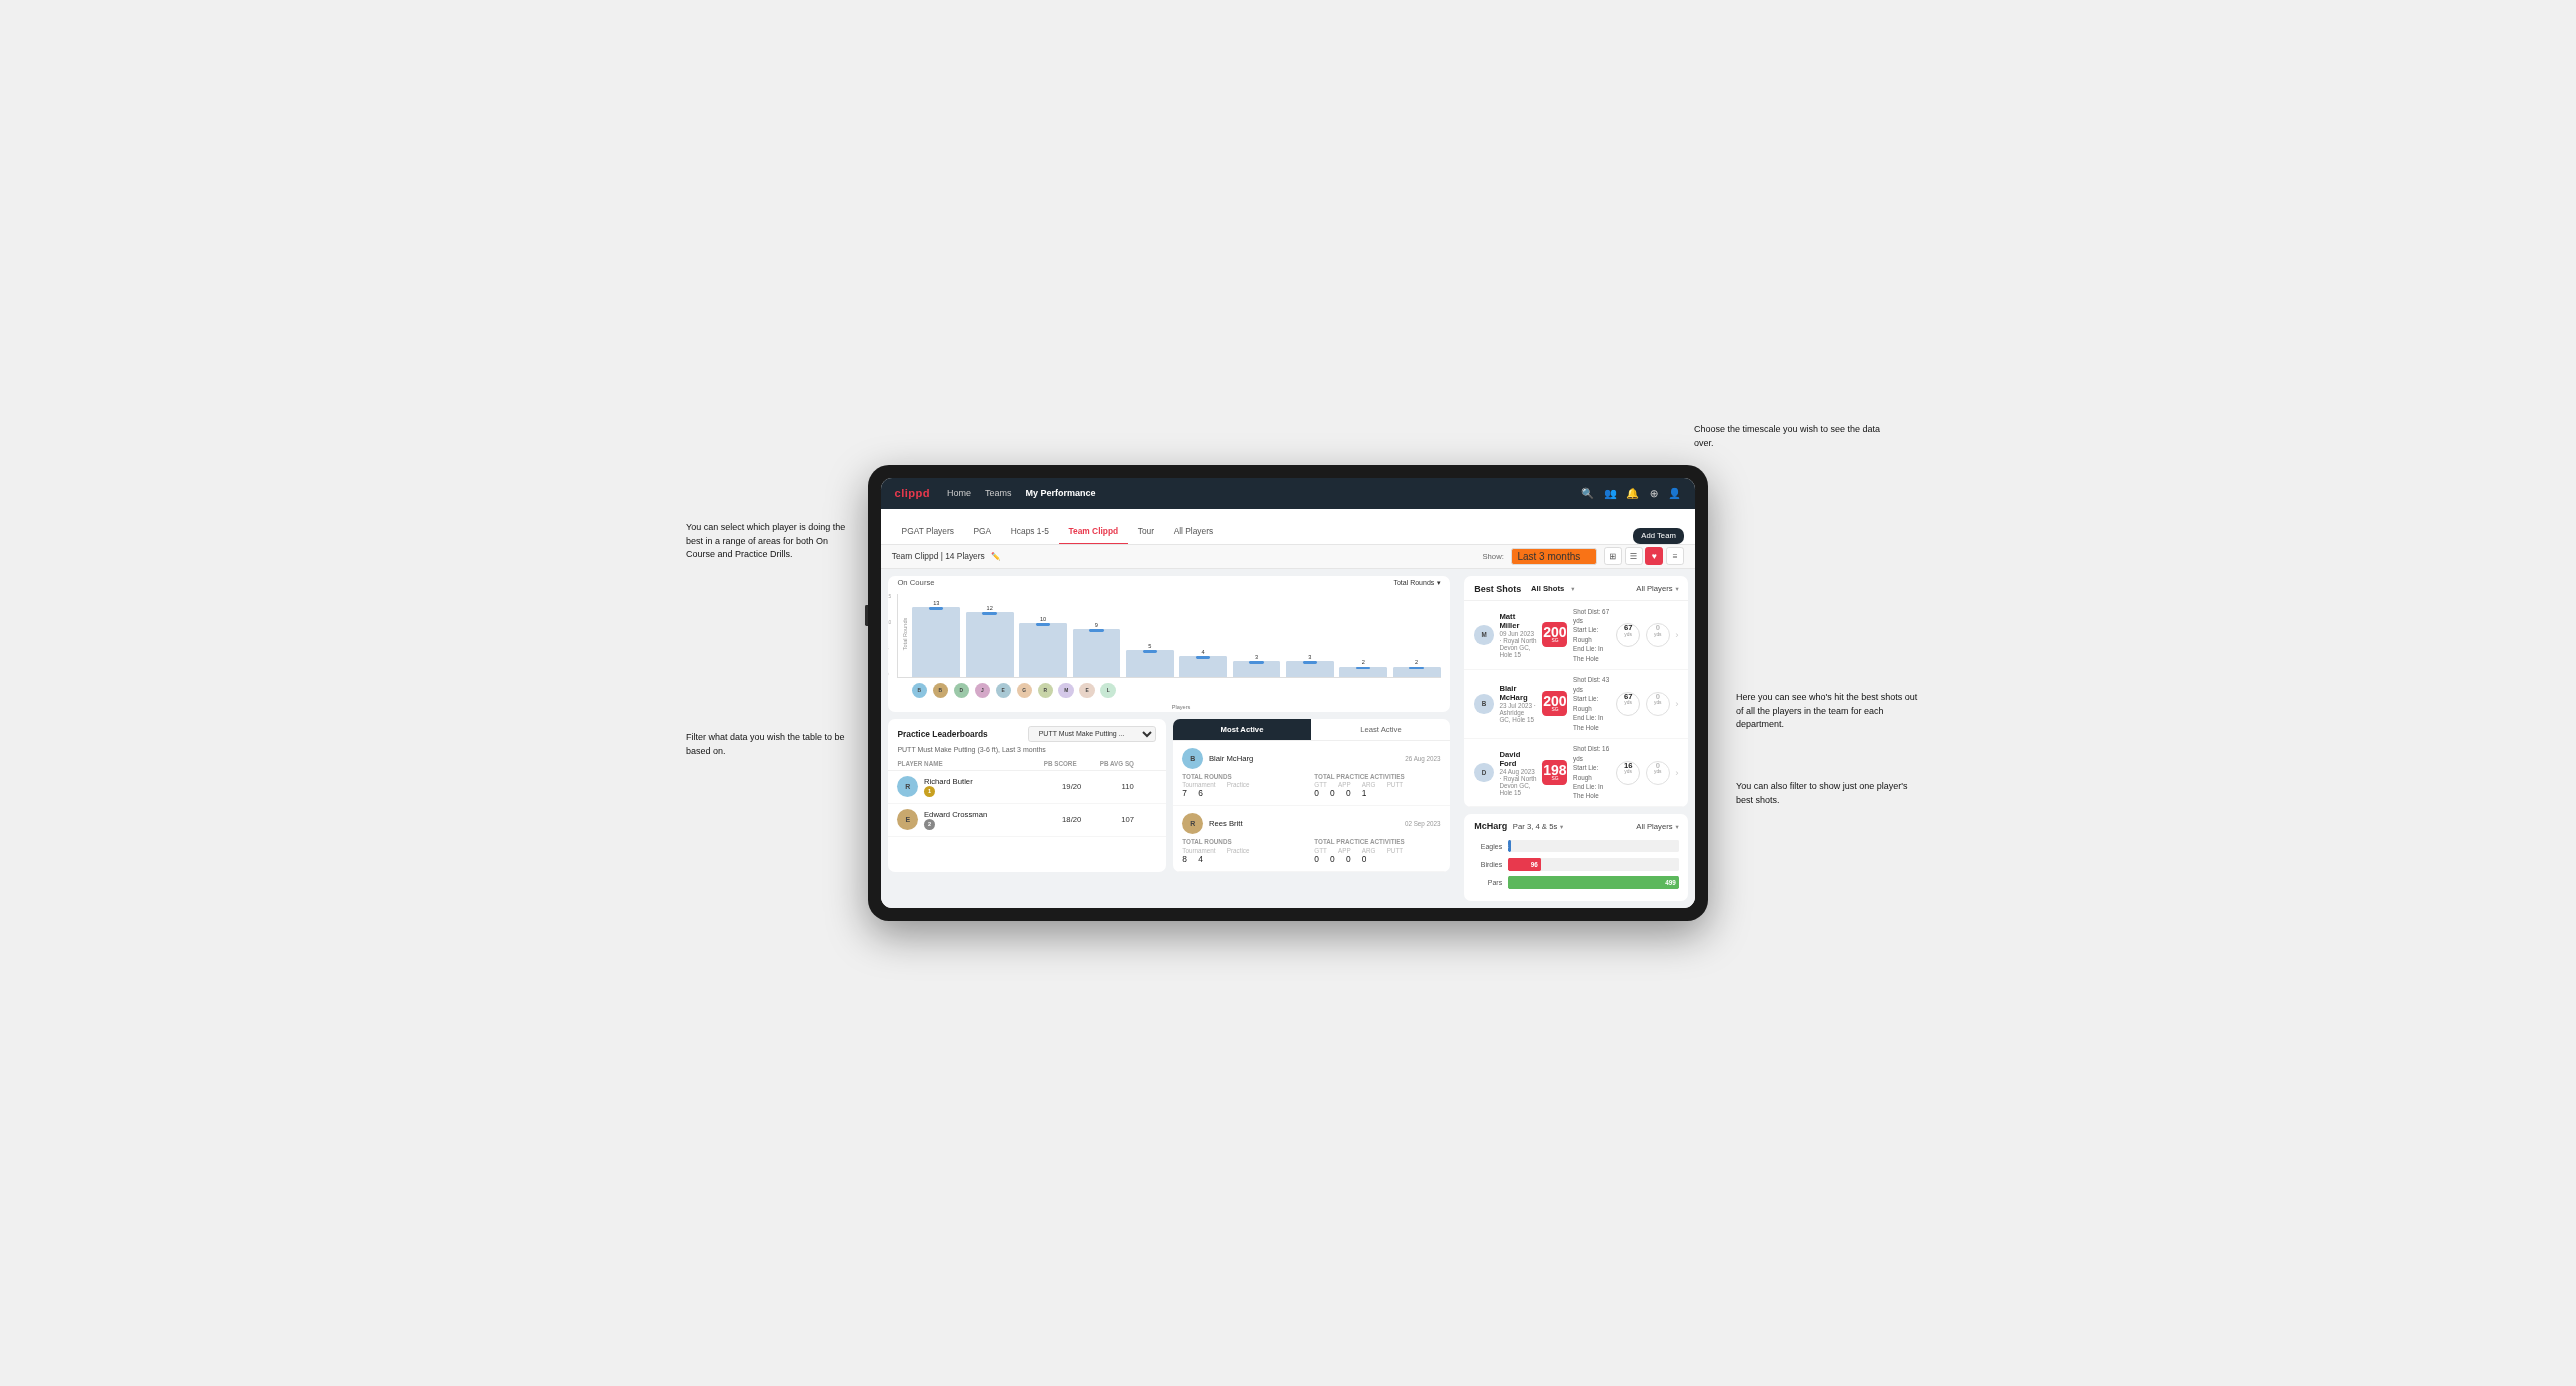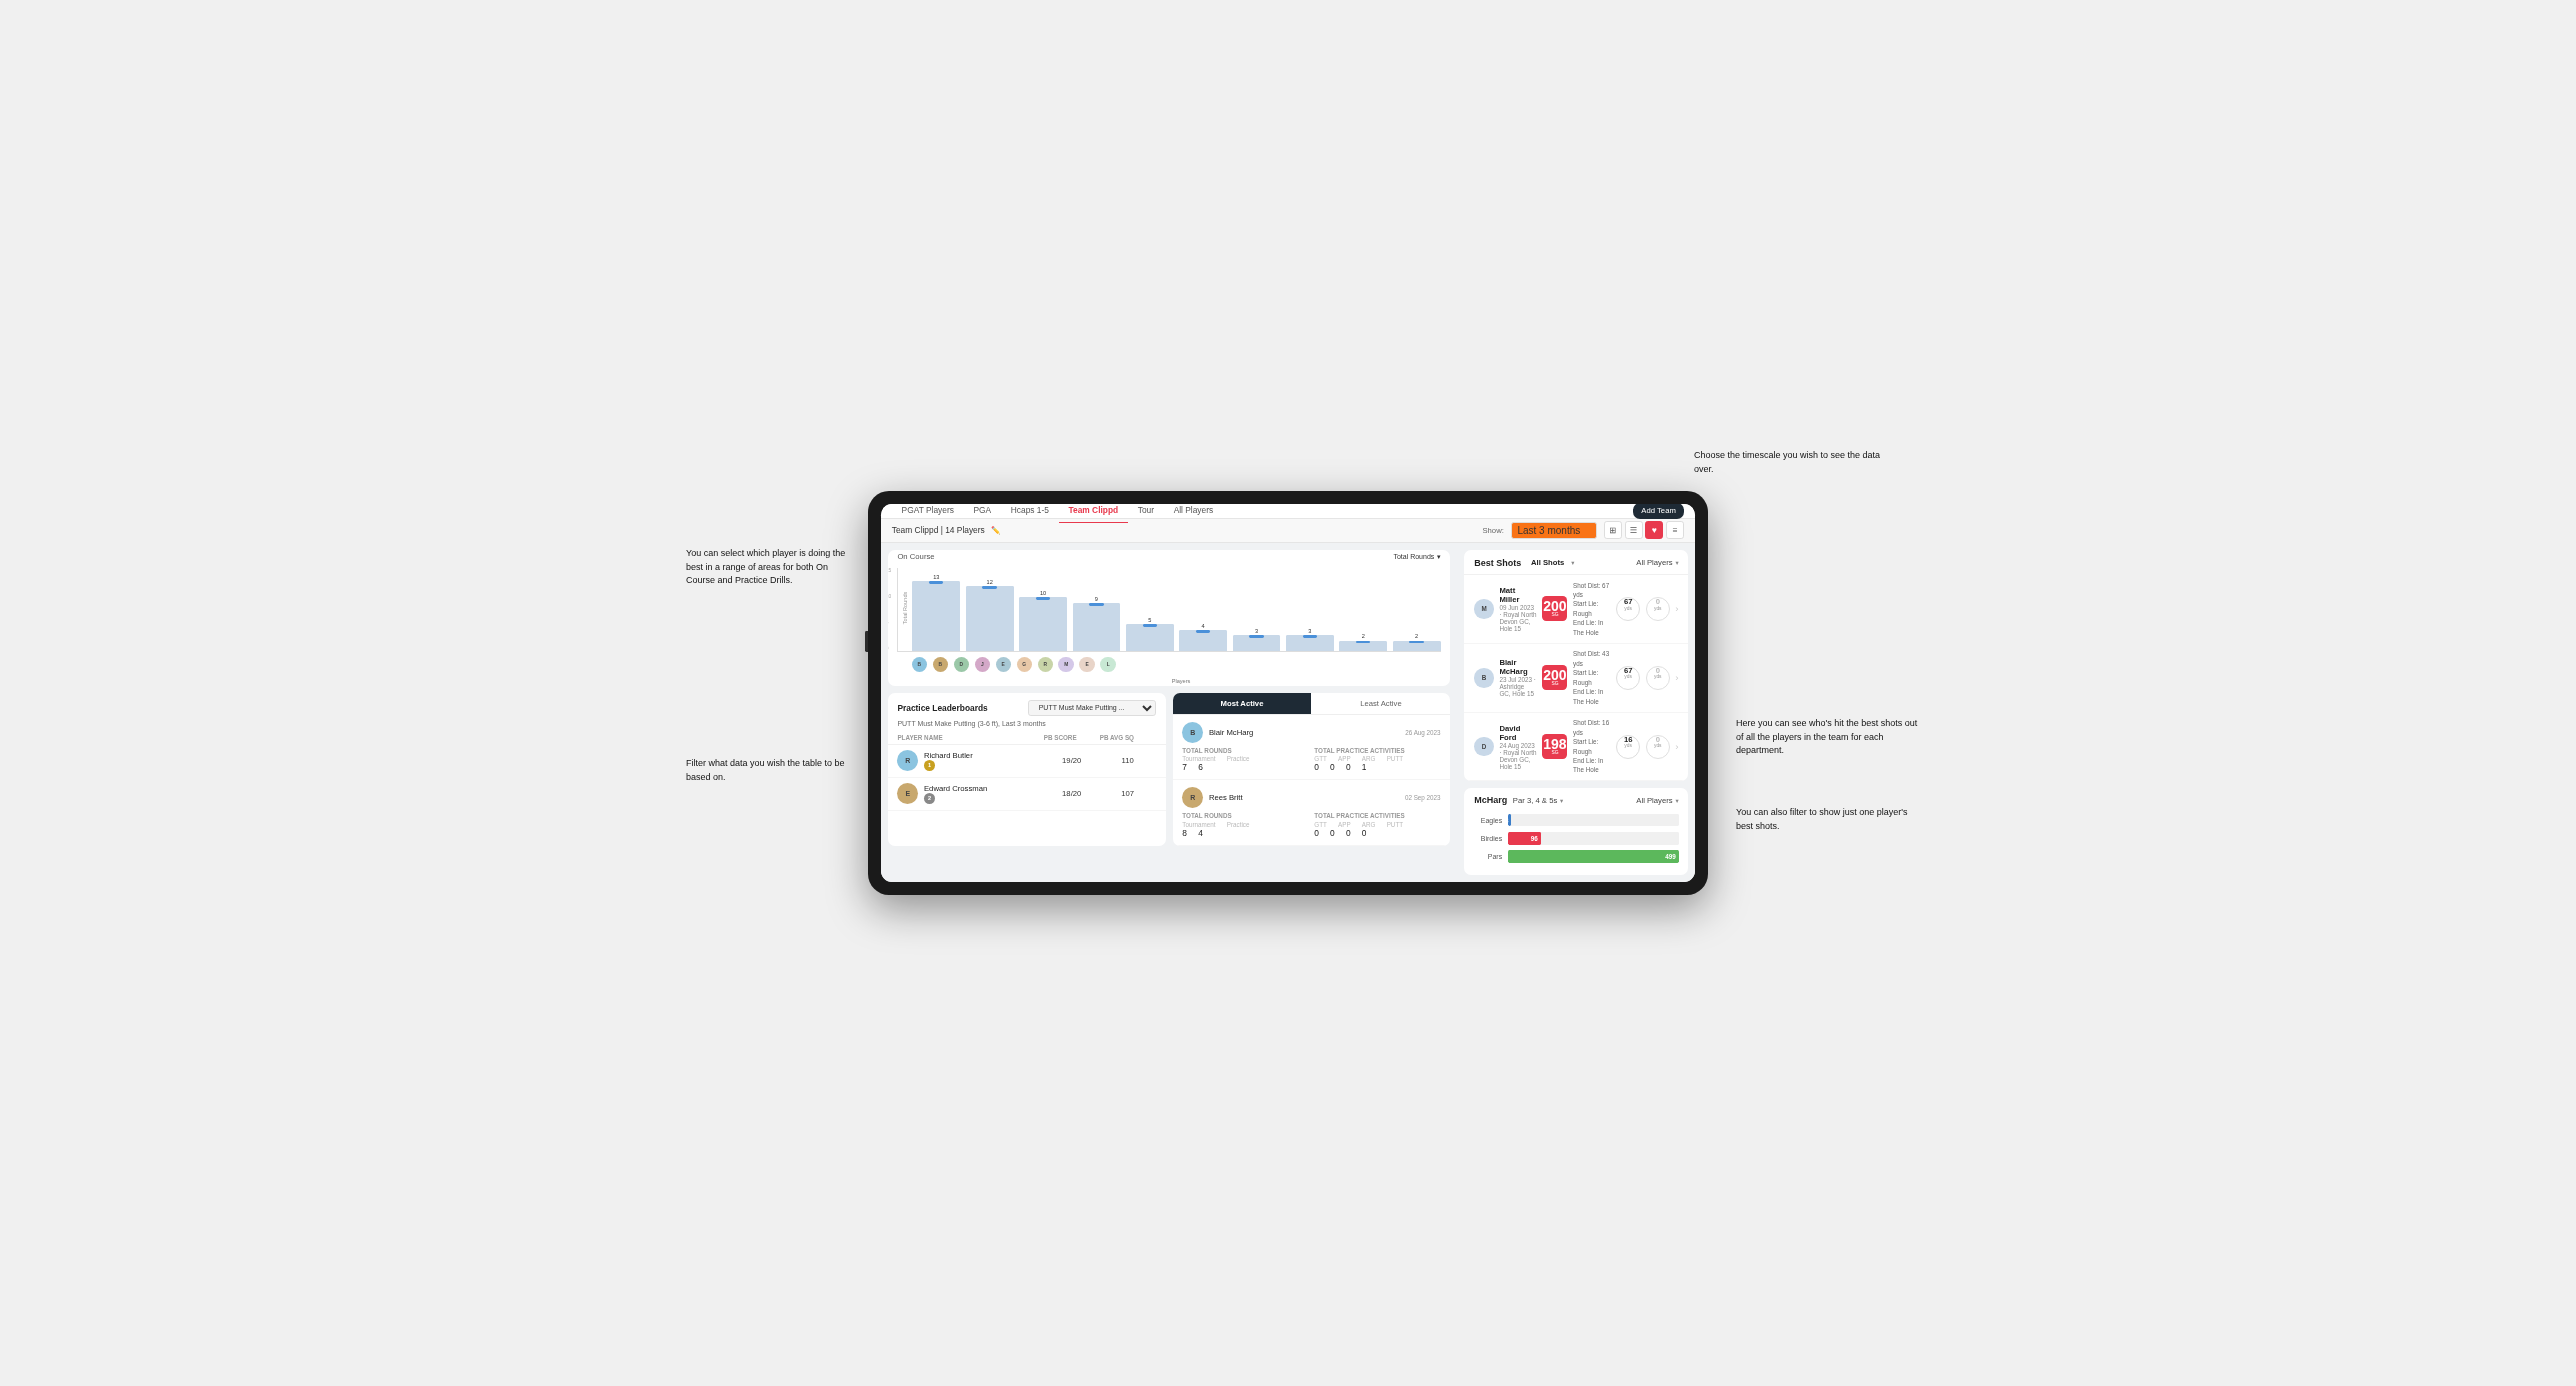--- a/index.html
+++ b/index.html
@@ -112,23 +112,23 @@
       color: #ccc;
       font-size: 10.5px;
       cursor: pointer;
     }
 
     
     .sub-tabs {
       background: #fff;
       border-bottom: 0.7px solid #e5e5e5;
       display: flex;
-      align-items: center;
+      align-items: flex-end;
       padding: 0 11.2px;
-      height: 15px;
+      height: 36px;
       gap: 0;
       justify-content: space-between;
     }
 
     .sub-tabs-left {
       display: flex;
       gap: 0;
     }
 
     .sub-tab {
@@ -828,20 +828,35 @@
   <div class="annotation annotation-top-right">Choose the timescale you wish to see the data over.</div>
   <div class="annotation annotation-left-top">You can select which player is doing the best in a range of areas for both On Course and Practice Drills.</div>
   <div class="annotation annotation-left-bottom">Filter what data you wish the table to be based on.</div>
   <div class="annotation annotation-right-mid">Here you can see who's hit the best shots out of all the players in the team for each department.</div>
   <div class="annotation annotation-right-bottom">You can also filter to show just one player's best shots.</div>
 
   <div class="tablet-frame">
     <div class="tablet-side-btn"></div>
     <div class="tablet-screen">
 
+      <nav class="top-nav">
+        <span class="nav-logo">clippd</span>
+        <div class="nav-links">
+          <span class="nav-link">Home</span>
+          <span class="nav-link">Teams</span>
+          <span class="nav-link active">My Performance</span>
+        </div>
+        <div class="nav-icons">
+          <span class="nav-icon">🔍</span>
+          <span class="nav-icon">👥</span>
+          <span class="nav-icon">🔔</span>
+          <span class="nav-icon">⊕</span>
+          <span class="nav-icon">👤</span>
+        </div>
+      </nav>
 
       <div class="sub-tabs">
         <div class="sub-tabs-left">
           <span class="sub-tab">PGAT Players</span>
           <span class="sub-tab">PGA</span>
           <span class="sub-tab">Hcaps 1-5</span>
           <span class="sub-tab active">Team Clippd</span>
           <span class="sub-tab">Tour</span>
           <span class="sub-tab">All Players</span>
         </div>

